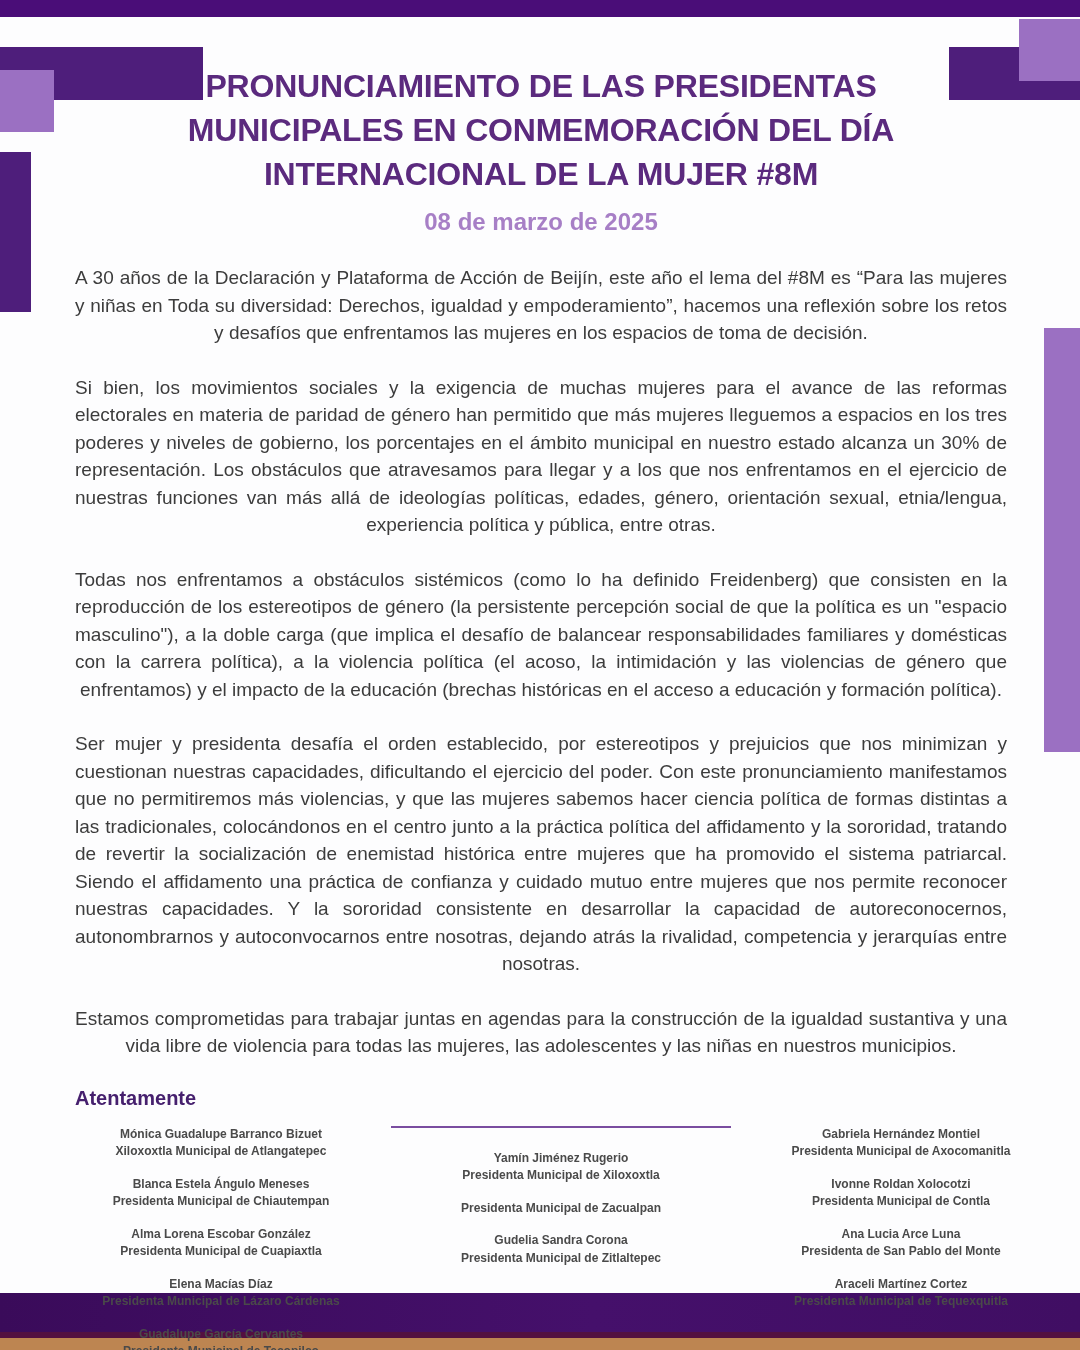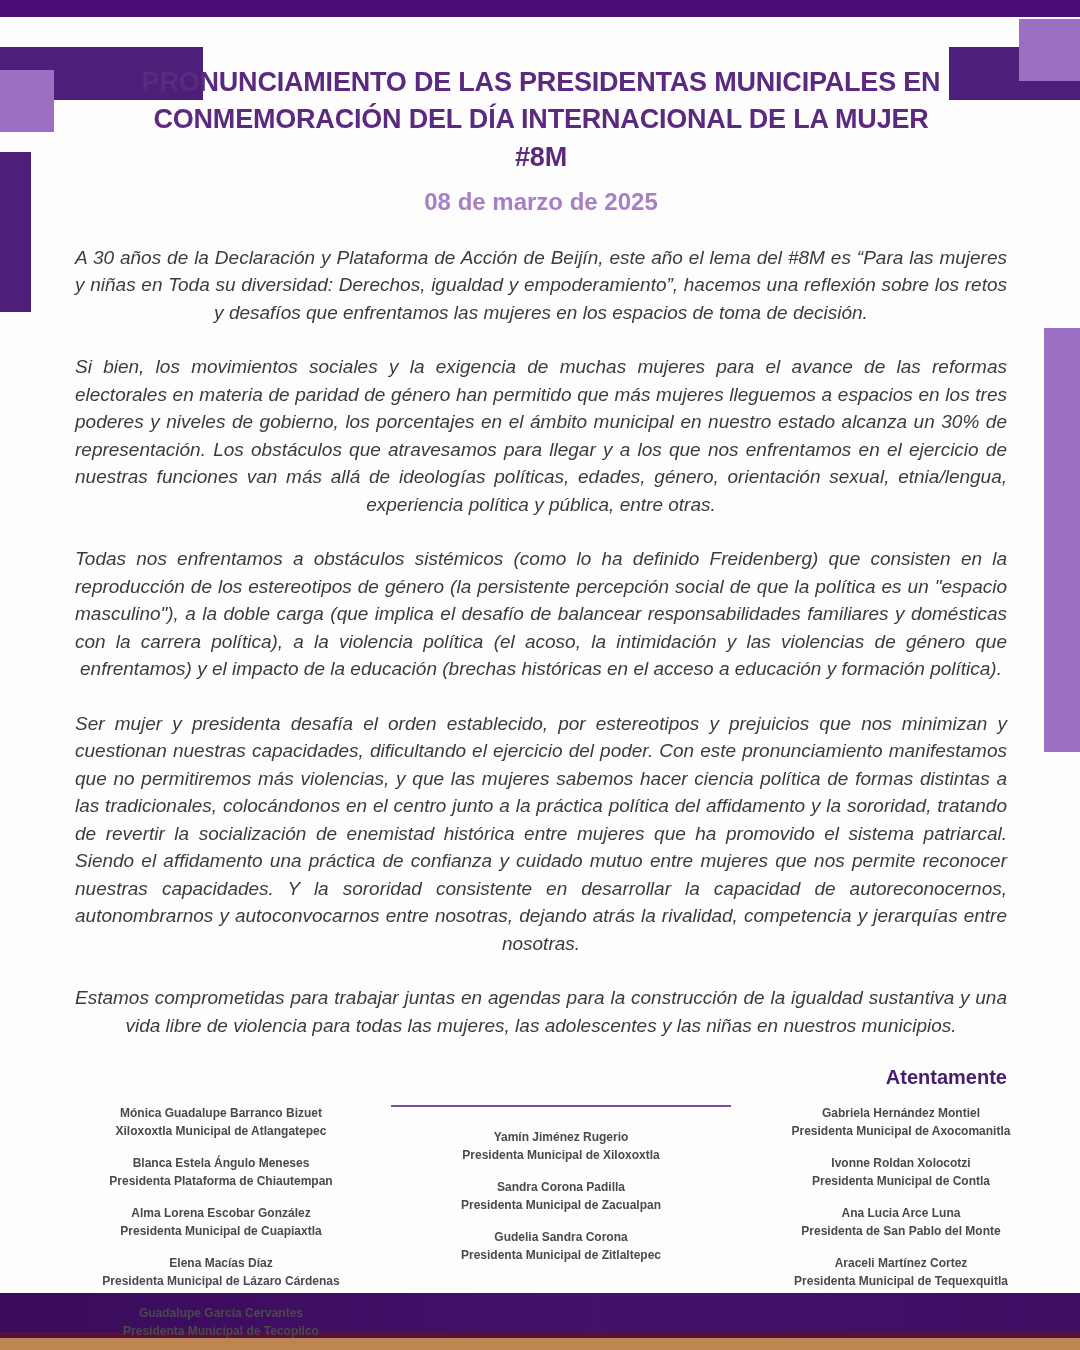--- a/index.html
+++ b/index.html
@@ -26,44 +26,43 @@
   .footer-tan     { left:0; top:1338px; width:1080px; height:12px; background:#bd8551; }
 
   
   .content { position:absolute; left:75px; top:64px; width:932px; }
 
   .title {
     margin:0 auto 12px auto;
     max-width:810px;
     text-align:center;
     color:#5b2a7e;
-    font-size:27px;
+    font-size:32px;
     font-weight:bold;
     letter-spacing:-0.2px;
     line-height:1.38;
   }
   .date {
     margin:12px 0 28px 0;
     text-align:center;
     color:#a77fc6;
     font-size:24px;
     font-weight:bold;
   }
   .paragraphs p {
     margin:0 0 27px 0;
     color:#3c3c3c;
     font-size:19px;
     line-height:27.5px;
     text-align:justify;
     text-align-last:center;
-    font-style:italic;
   }
   .closing {
     margin:6px 0 16px 0;
-    text-align:right;
+    text-align:left;
     color:#46206e;
     font-size:20px;
     font-weight:bold;
   }
   .sig-grid {
     display:grid;
     grid-template-columns: 292px 1fr 292px;
     column-gap: 24px;
   }
   .sig-col { text-align:center; }
@@ -115,21 +114,21 @@
     <div class="closing">Atentamente</div>
 
     <div class="sig-grid">
       <div class="sig-col">
           <div class="sig-entry">
             <span class="sig-name">Mónica Guadalupe Barranco Bizuet</span>
             <span class="sig-title">Xiloxoxtla Municipal de Atlangatepec</span>
           </div>
           <div class="sig-entry">
             <span class="sig-name">Blanca Estela Ángulo Meneses</span>
-            <span class="sig-title">Presidenta Plataforma de Chiautempan</span>
+            <span class="sig-title">Presidenta Municipal de Chiautempan</span>
           </div>
           <div class="sig-entry">
             <span class="sig-name">Alma Lorena Escobar González</span>
             <span class="sig-title">Presidenta Municipal de Cuapiaxtla</span>
           </div>
           <div class="sig-entry">
             <span class="sig-name">Elena Macías Díaz</span>
             <span class="sig-title">Presidenta Municipal de Lázaro Cárdenas</span>
           </div>
           <div class="sig-entry">
@@ -137,21 +136,20 @@
             <span class="sig-title">Presidenta Municipal de Tecopilco</span>
           </div>
         </div>
       <div class="sig-col">
         <div class="divider"></div>
           <div class="sig-entry">
             <span class="sig-name">Yamín Jiménez Rugerio</span>
             <span class="sig-title">Presidenta Municipal de Xiloxoxtla</span>
           </div>
           <div class="sig-entry">
-            <span class="sig-name">Sandra Corona Padilla</span>
             <span class="sig-title">Presidenta Municipal de Zacualpan</span>
           </div>
           <div class="sig-entry">
             <span class="sig-name">Gudelia Sandra Corona</span>
             <span class="sig-title">Presidenta Municipal de Zitlaltepec</span>
           </div>
         </div>
       <div class="sig-col">
           <div class="sig-entry">
             <span class="sig-name">Gabriela Hernández Montiel</span>

